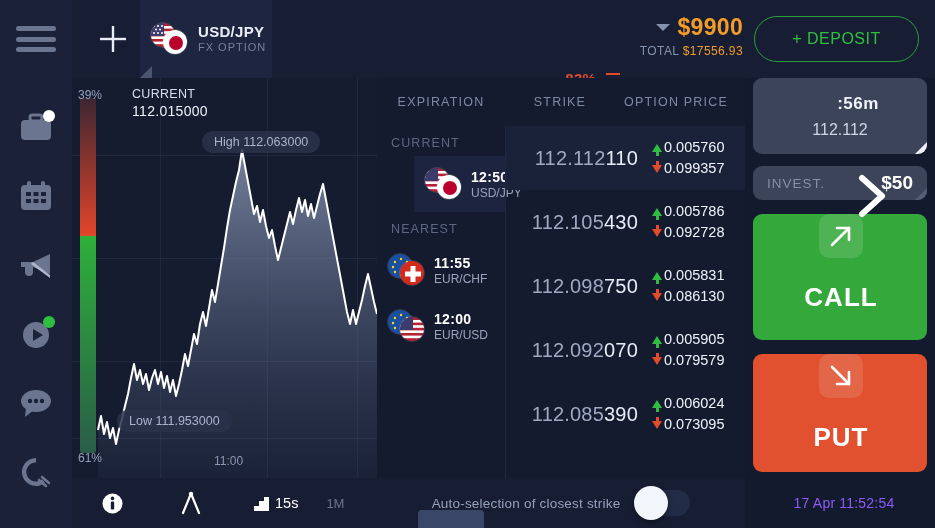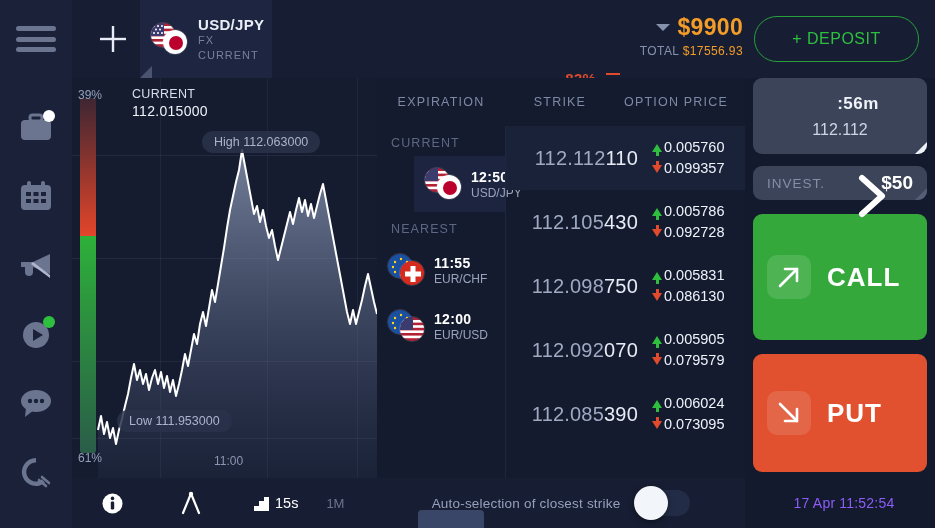--- a/index.html
+++ b/index.html
@@ -140,21 +140,21 @@
   #timer-time { font-size:17px; color:#f0f3fa; font-weight:bold; letter-spacing:.5px;margin-left:36px; }
   #timer-price { font-size:16px; color:#cdd5e6; margin-top:7px; }
   .corner { position:absolute; right:0; bottom:0; width:0;height:0;
             border-right:12px solid #eef1f8; border-top:12px solid transparent; }
   .corner.dim { border-right-color:#545d74; }
   #investbox { height:34px; margin-bottom:14px; display:flex; align-items:center;
                justify-content:space-between; padding:0 14px; cursor:pointer; }
   #invest-label { font-size:13.5px; color:#838d a6; color:#848ea6; letter-spacing:1px; }
   #invest-val { font-size:19px; color:#ffffff; font-weight:bold; }
   .tradebtn { position:relative; width:174px; border-radius:9px; display:flex; align-items:center;
-              cursor:pointer; padding-left:14px; gap:16px; }
+              cursor:pointer; padding-left:2px; gap:24px;flex-direction:column; }
   #callbtn { height:126px; background:#34a83a; margin-bottom:14px; }
   #putbtn  { height:118px; background:#e1502f; }
   .tradebtn .ibox { width:44px; height:44px; border-radius:10px; background:rgba(255,255,255,.13);
                     display:flex; align-items:center; justify-content:center; }
   .tradebtn .lbl { font-size:26px; color:#ffffff; font-weight:bold; letter-spacing:1px; }
   #cursor { position:absolute; left:101px; top:-42px; pointer-events:none; }
   #clock { position:absolute; left:753px; bottom:0; width:182px; height:50px; display:flex;
            align-items:center; justify-content:center; color:#8b5cf6; font-size:14px; letter-spacing:.2px; }
 </style>
 </head>
@@ -270,21 +270,21 @@
         </div>
         <div class="f2">
           <svg width="26" height="26" viewBox="0 0 26 26">
               <rect width="26" height="26" fill="#fff"></rect>
           <circle cx="13" cy="13" r="7" fill="#bc002d"></circle>
             </svg>
         </div>
       </div>
       <div class="tabtext">
         <div class="tab-title">USD/JPY</div>
-        <div class="tab-sub">FX CURRENT</div>
+        <div class="tab-sub">FX OPTION</div>
       </div>
     </div>
 
     <div id="balance">
       <div id="bal-row">
         <span class="chev"></span>
         <span id="bal-amount">$9900</span>
       </div>
       <div id="bal-total">
         <span>TOTAL</span>

